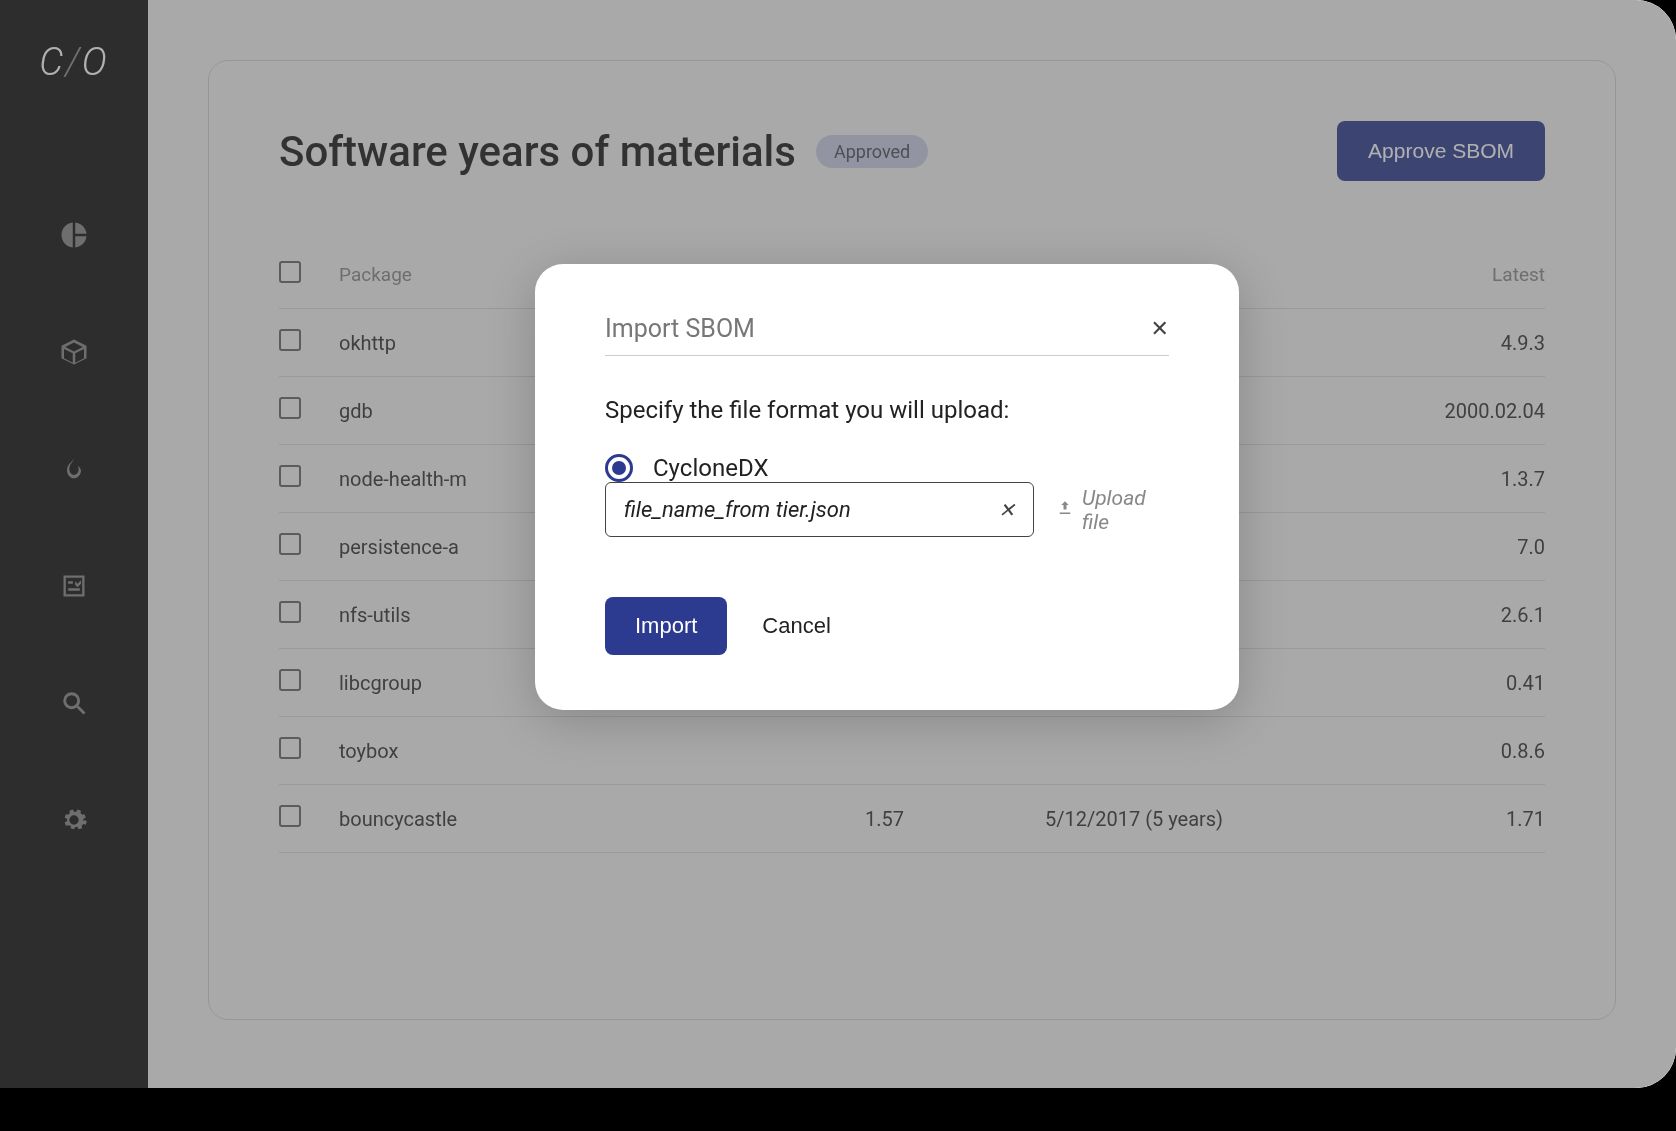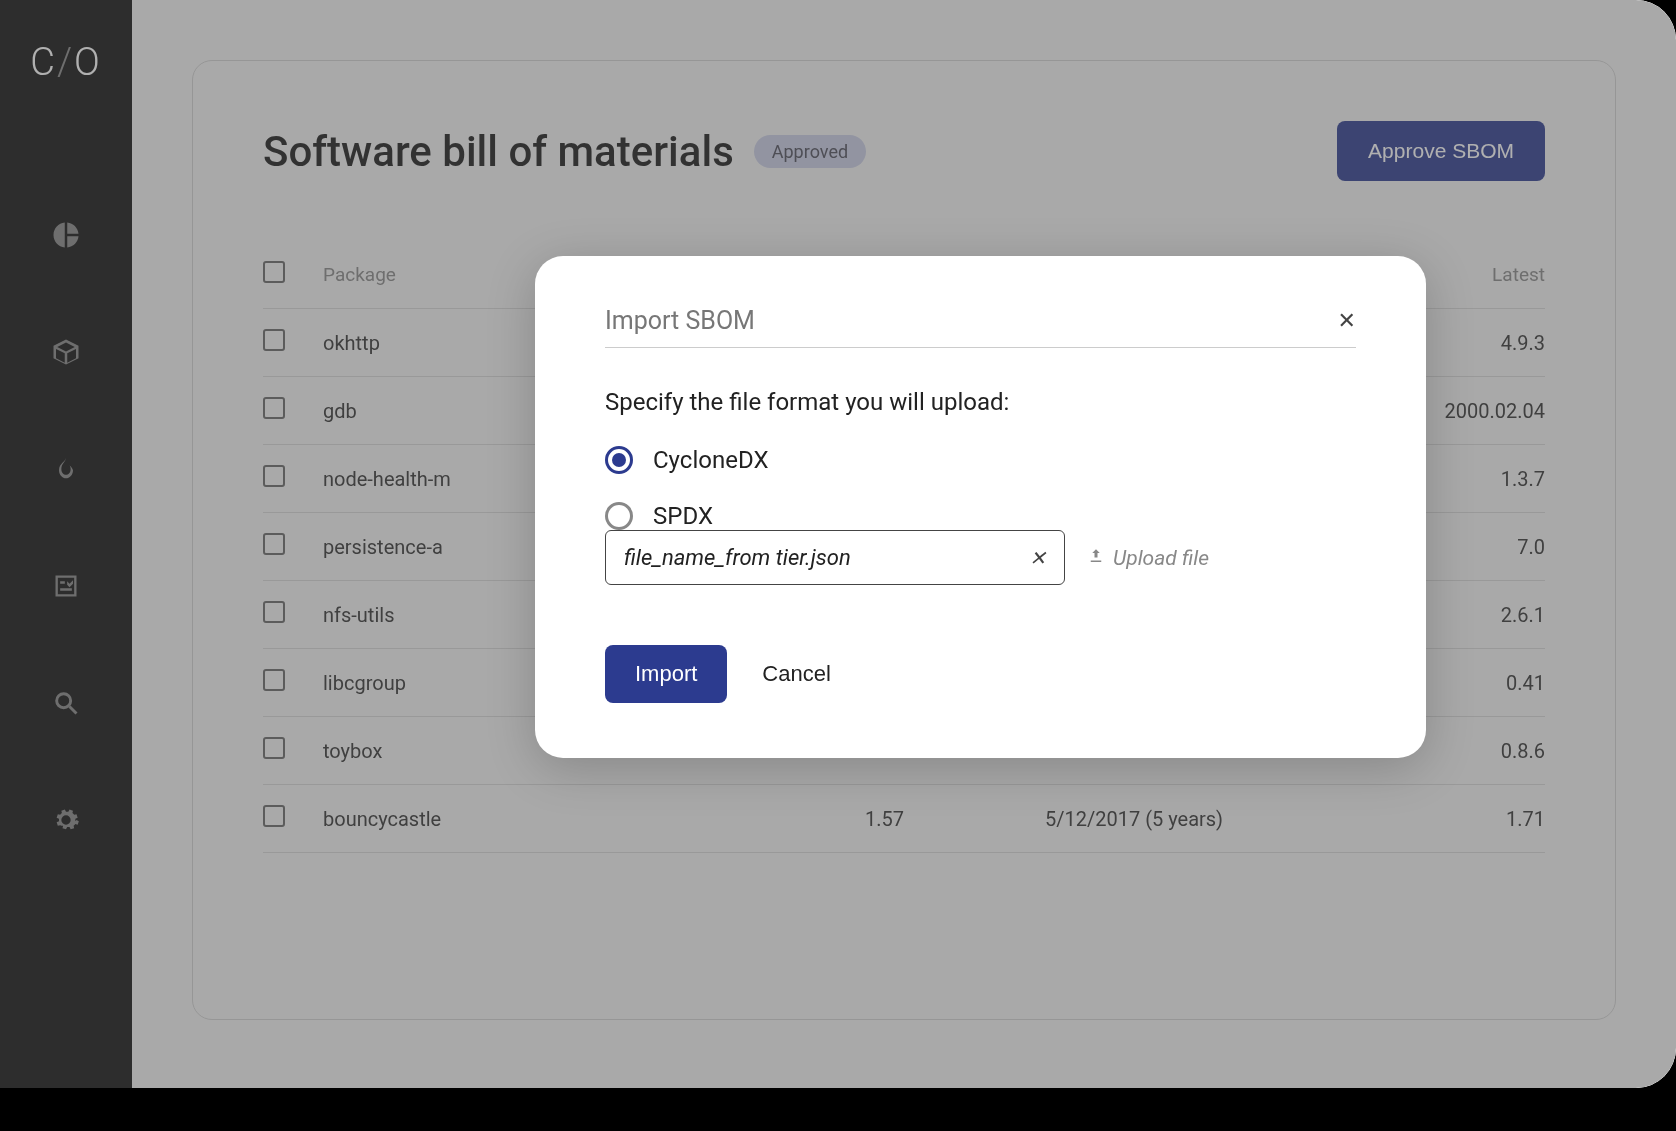--- a/index.html
+++ b/index.html
@@ -13,28 +13,29 @@
     .app-frame {
       position: relative;
       width: 1676px;
       height: 1088px;
       display: flex;
       border-radius: 0 40px 40px 0;
       overflow: hidden;
       background: #f3f3f3;
     }
     .sidebar {
-      width: 132px;
+      width: 148px;
       background: #111;
       display: flex;
       flex-direction: column;
       align-items: center;
       padding-top: 40px;
       gap: 85px;
       flex-shrink: 0;
+      font-style: italic;
     }
     .logo {
       color: #fff;
       font-size: 38px;
       font-weight: 300;
       letter-spacing: 2px;
       margin-bottom: 50px;
     }
     .logo .slash { color: #888; }
     .nav-icon {
@@ -123,22 +124,22 @@
     
     .overlay {
       position: absolute;
       inset: 0;
       background: rgba(80,80,80,0.45);
       border-radius: 0 40px 40px 0;
     }
     .modal {
       position: absolute;
       left: 535px;
-      top: 256px;
-      width: 891px;
+      top: 264px;
+      width: 704px;
       background: #fff;
       border-radius: 28px;
       padding: 50px 70px 55px 70px;
       box-shadow: 0 10px 50px rgba(0,0,0,0.2);
       z-index: 10;
     }
     .modal-header {
       display: flex;
       justify-content: space-between;
       align-items: center;
@@ -282,21 +283,21 @@
       <svg viewBox="0 0 24 24" width="28" height="28" fill="currentColor">
           <path d="M12 8a4 4 0 100 8 4 4 0 000-8zm9 4l2 1-1 3-2-.5a8 8 0 01-1.5 1.5l.5 2-3 1-1-2h-2l-1 2-3-1 .5-2A8 8 0 017 16.5L5 17l-1-3 2-1v-2l-2-1 1-3 2 .5A8 8 0 018.5 6L8 4l3-1 1 2h2l1-2 3 1-.5 2A8 8 0 0119 7.5l2-.5 1 3-2 1v2z"></path>
         </svg>
     </div>
   </div>
 
   <div class="main">
     <div class="content-card">
       <div class="header-row">
         <div class="title-group">
-          <h1 class="page-title">Software bill of materials</h1>
+          <h1 class="page-title">Software years of materials</h1>
           <span class="status-badge">Approved</span>
         </div>
         <button class="approve-btn">Approve SBOM</button>
       </div>
 
       <div class="table">
         <div class="table-header">
           <div class="col-check"><span class="checkbox"></span></div>
           <div class="col-package">Package</div>
           <div class="col-version"></div>
@@ -370,24 +371,20 @@
   <div class="modal">
     <div class="modal-header">
       <div class="modal-title">Import SBOM</div>
       <div class="close-icon">✕</div>
     </div>
     <div class="modal-prompt">Specify the file format you will upload:</div>
     <div class="radio-group" id="radio-group">
         <div class="radio-item">
           <span class="radio selected"></span>
           <span>CycloneDX</span>
-        </div>
-        <div class="radio-item">
-          <span class="radio"></span>
-          <span>SPDX</span>
         </div>
       </div>
     <div class="file-row">
       <div class="file-input">
         <span>file_name_from tier.json</span>
         <span class="file-clear">✕</span>
       </div>
       <div class="upload-link">
         <span>
           <svg viewBox="0 0 24 24" width="18" height="18" fill="#888">

